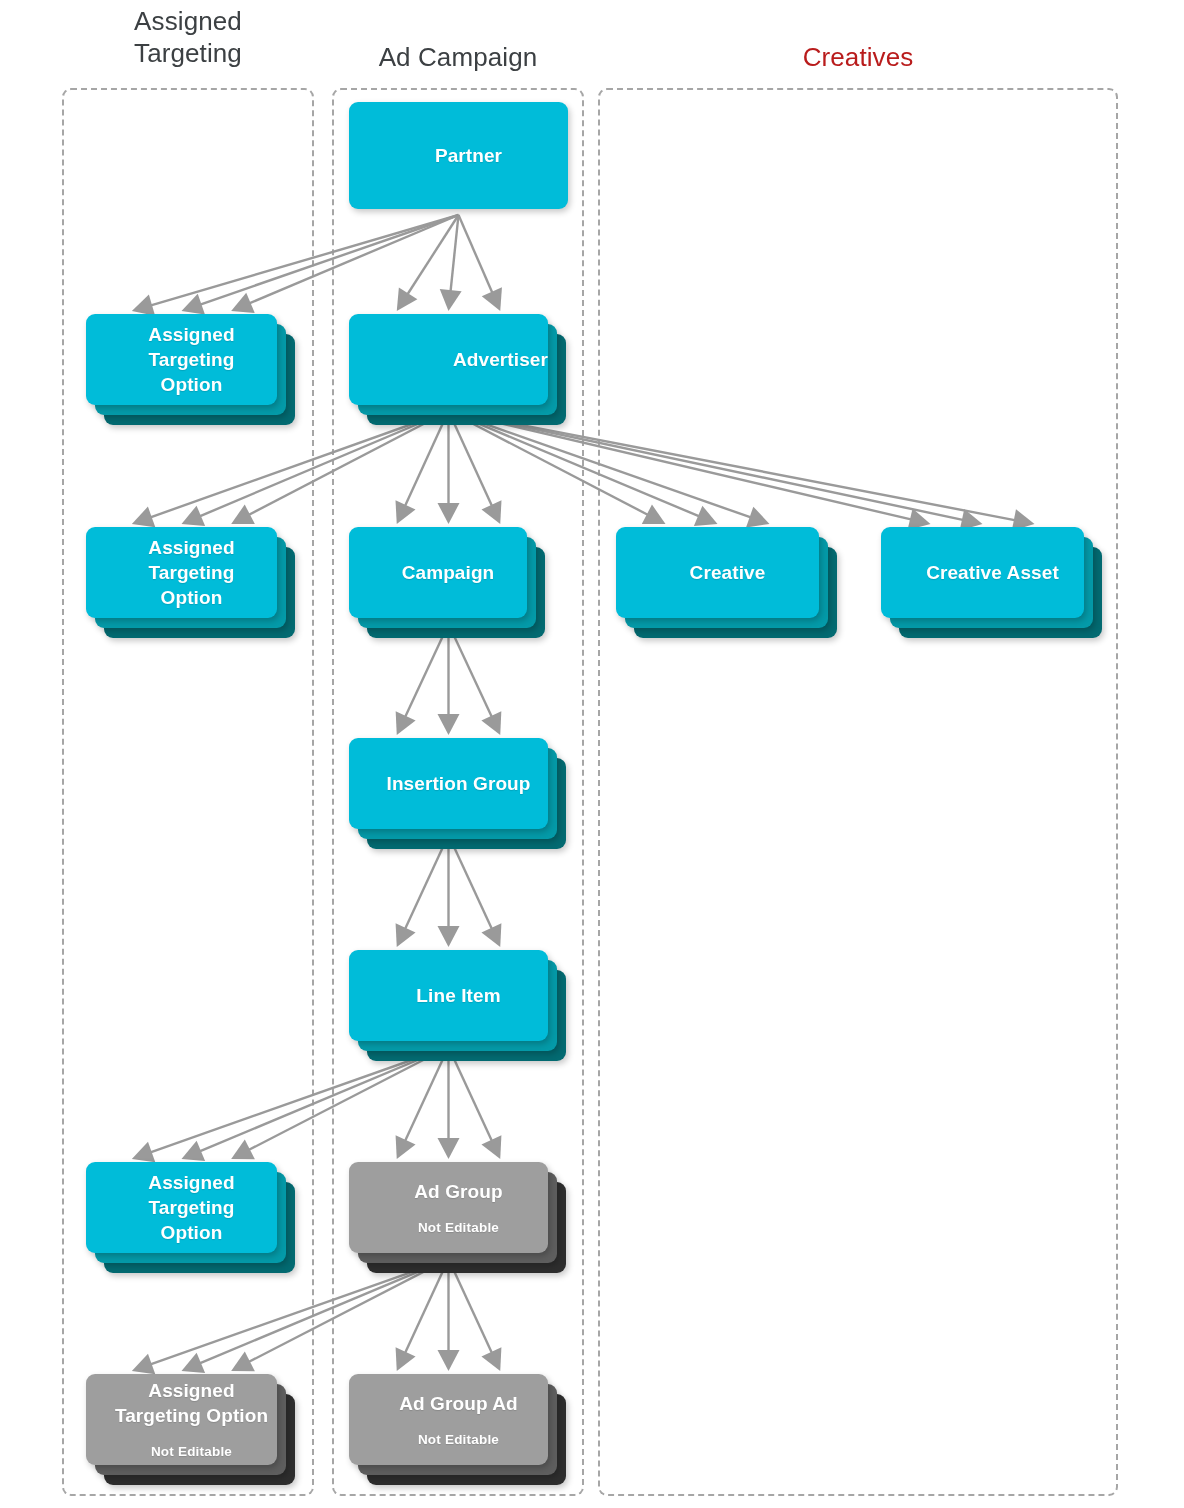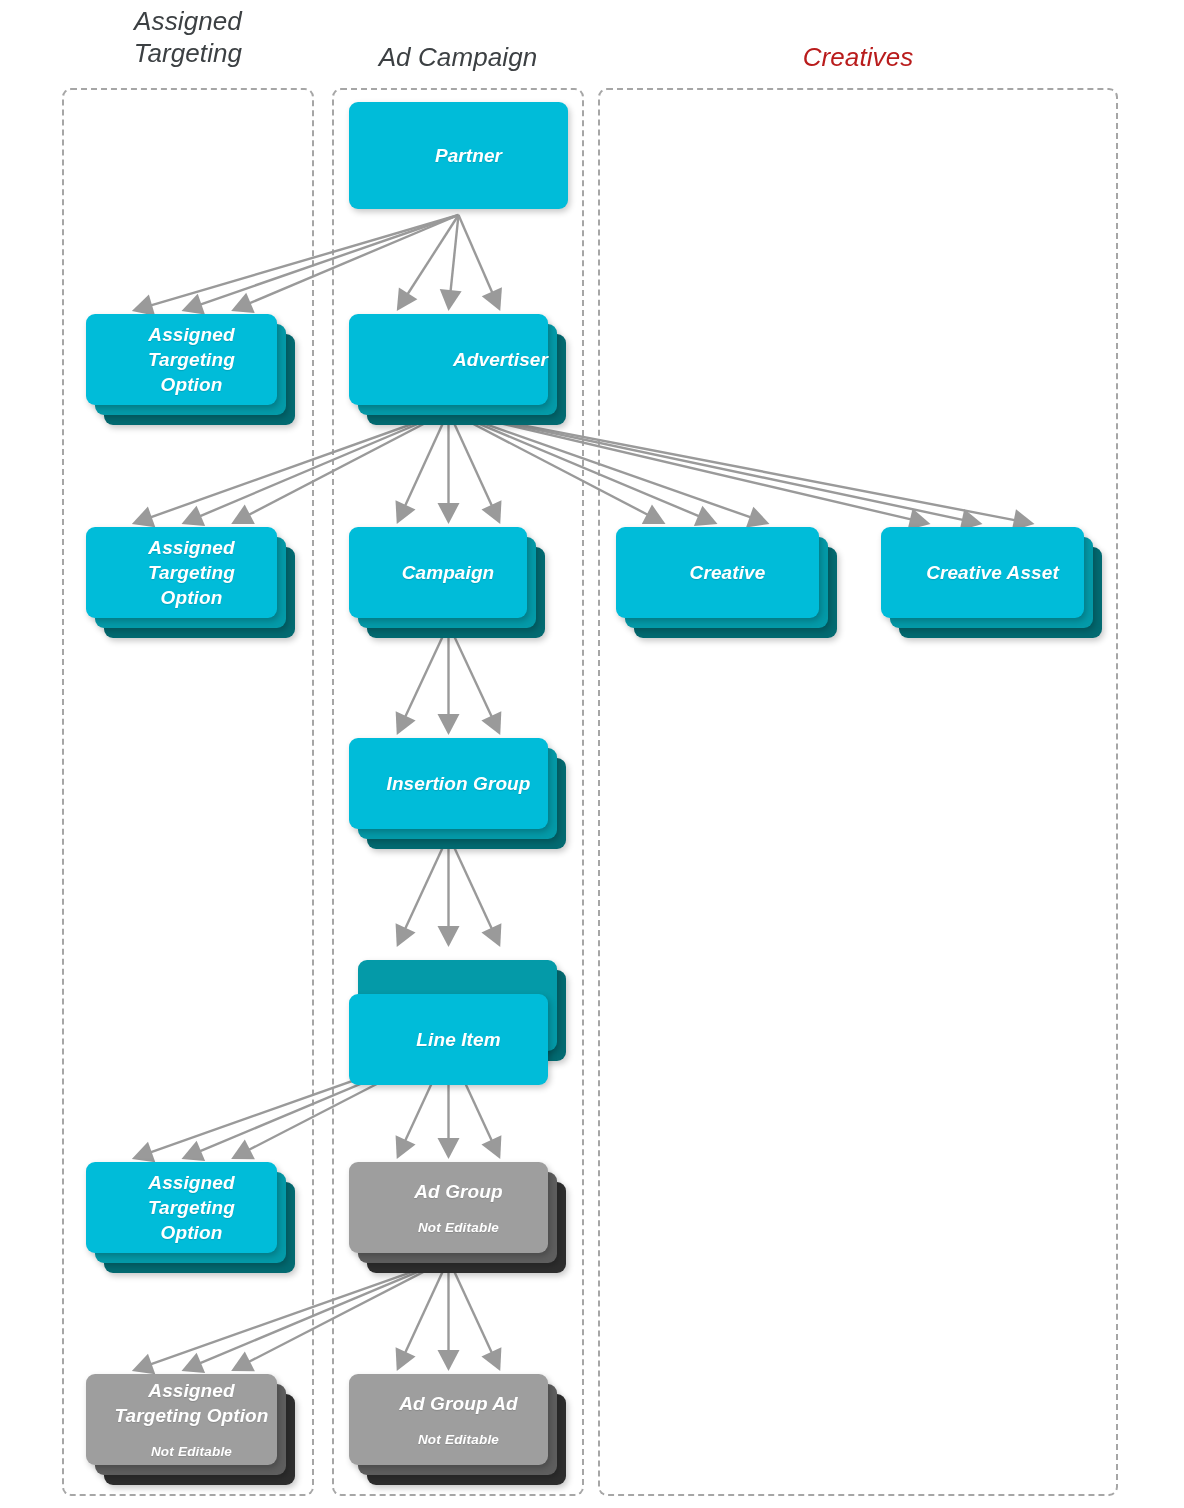--- a/index.html
+++ b/index.html
@@ -10,21 +10,20 @@
   }
   body {
     font-family: "Liberation Sans", sans-serif;
   }
   #stage {
     position: relative;
     width: 1184px;
     height: 1508px;
     background: #ffffff;
     overflow: hidden;
-    font-style: italic;
   }
 
   
   .col-header {
     position: absolute;
     text-align: center;
     font-size: 26px;
     line-height: 1.22;
     color: #3c4043;
     font-weight: 400;
@@ -275,21 +274,21 @@
       <div class="node" style="left: 349px; top: 738px; width: 199px; height: 91px;">
         <div class="layer back2 shadowed" style="background: rgb(3, 106, 113);"></div>
         <div class="layer back1 shadowed" style="background: rgb(4, 154, 168);"></div>
         <div class="card shadowed" style="background: rgb(0, 188, 217);">
           <div class="card-title">Insertion Group</div>
         </div>
       </div>
       <div class="node" style="left: 349px; top: 950px; width: 199px; height: 91px;">
         <div class="layer back2 shadowed" style="background: rgb(3, 106, 113);"></div>
         <div class="layer back1 shadowed" style="background: rgb(4, 154, 168);"></div>
-        <div class="card shadowed" style="background: rgb(0, 188, 217); margin-top: 44px;">
+        <div class="card shadowed" style="background: rgb(0, 188, 217);">
           <div class="card-title">Line Item</div>
         </div>
       </div>
       <div class="node" style="left: 86px; top: 1162px; width: 191px; height: 91px;">
         <div class="layer back2 shadowed" style="background: rgb(3, 106, 113);"></div>
         <div class="layer back1 shadowed" style="background: rgb(4, 154, 168);"></div>
         <div class="card shadowed" style="background: rgb(0, 188, 217);">
           <div class="card-title">Assigned
 Targeting
 Option</div>

